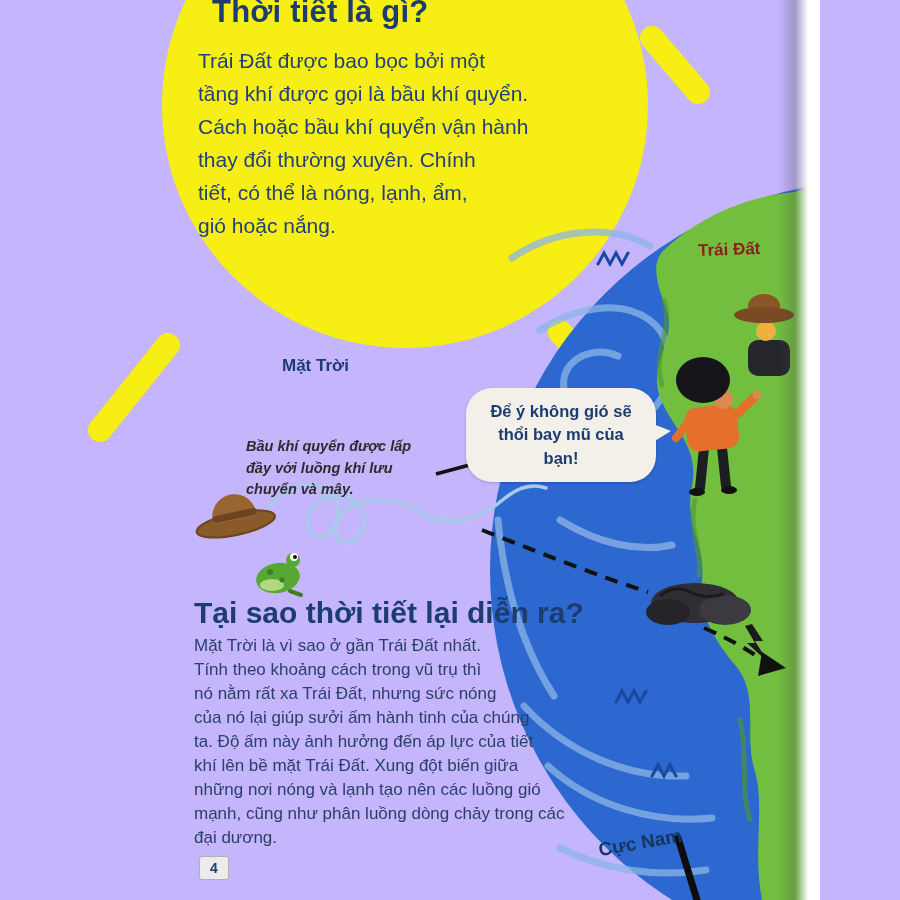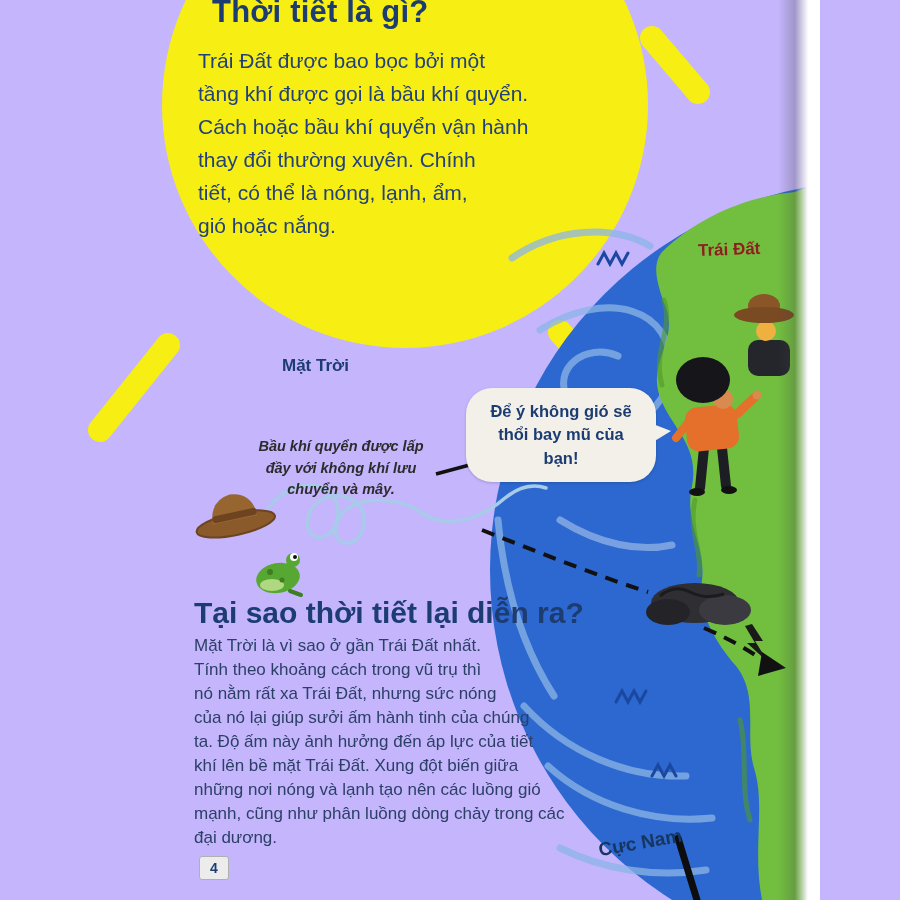--- a/index.html
+++ b/index.html
@@ -11,21 +11,21 @@
   .sun-body{left:198px;top:44px;width:385px;color:#22417a;font-size:21px;}
   .sun-body .ln{line-height:33px;white-space:nowrap;}
   .sun-label{left:282px;top:356px;font-size:17px;font-weight:bold;color:#1d3c72;}
   .earth-label{left:698px;top:240px;font-size:17px;font-weight:bold;color:#8e1f1f;transform:rotate(-2deg);}
   .pole-label{left:598px;top:832px;font-size:19px;font-weight:bold;color:#16365f;transform:rotate(-10deg);}
   .bubble{left:466px;top:356px;width:190px;height:94px;background:#f3f0e9;border-radius:26px;
           box-shadow:0 1px 3px rgba(0,0,0,.18);display:flex;flex-direction:column;justify-content:center;margin-top:32px;}
   .bubble .ln{text-align:center;font-size:16.5px;font-weight:bold;color:#1d3c72;line-height:1.4;}
   .bubble .tail{position:absolute;right:-15px;top:36px;width:0;height:0;
           border-left:18px solid #f3f0e9;border-top:7px solid transparent;border-bottom:11px solid transparent;}
-  .caption{left:246px;top:436px;width:190px;text-align:center;font-style:italic;font-weight:600;
+  .caption{left:246px;top:436px;width:190px;text-align:left;font-style:italic;font-weight:600;
            color:#2c2c2c;font-size:14.5px;}
   .caption .ln{line-height:21.5px;}
   .why-title{left:194px;top:596px;font-size:30px;font-weight:bold;color:#1d3c72;}
   .why-body{left:194px;top:634px;width:380px;color:#2c4066;font-size:17px;}
   .why-body .ln{line-height:24px;white-space:nowrap;}
   .page-num{left:199px;top:856px;width:28px;height:22px;background:#ececec;border:1px solid #b0b0b0;
             border-radius:3px;display:flex;align-items:center;justify-content:center;
             font-size:14px;font-weight:bold;color:#1d3c72;}
   .page-edge{left:778px;top:0;width:42px;height:900px;pointer-events:none;
      background:linear-gradient(to right, rgba(80,80,80,0) 0%, rgba(70,70,70,0.28) 40%, #ffffff 72%, #ffffff 100%);}
@@ -162,21 +162,21 @@
 
   <div class="abs bubble">
     <div class="tail"></div>
     <div class="ln">Để ý không gió sẽ</div>
     <div class="ln">thổi bay mũ của</div>
     <div class="ln">bạn!</div>
   </div>
 
   <div class="abs caption">
     <div class="ln">Bầu khí quyển được lấp</div>
-    <div class="ln">đầy với không khí lưu</div>
+    <div class="ln">đầy với luồng khí lưu</div>
     <div class="ln">chuyển và mây.</div>
   </div>
 
   <div class="abs why-title">Tại sao thời tiết lại diễn ra?</div>
 
   <div class="abs why-body">
     <div class="ln">Mặt Trời là vì sao ở gần Trái Đất nhất.</div>
     <div class="ln">Tính theo khoảng cách trong vũ trụ thì</div>
     <div class="ln">nó nằm rất xa Trái Đất, nhưng sức nóng</div>
     <div class="ln">của nó lại giúp sưởi ấm hành tinh của chúng</div>

